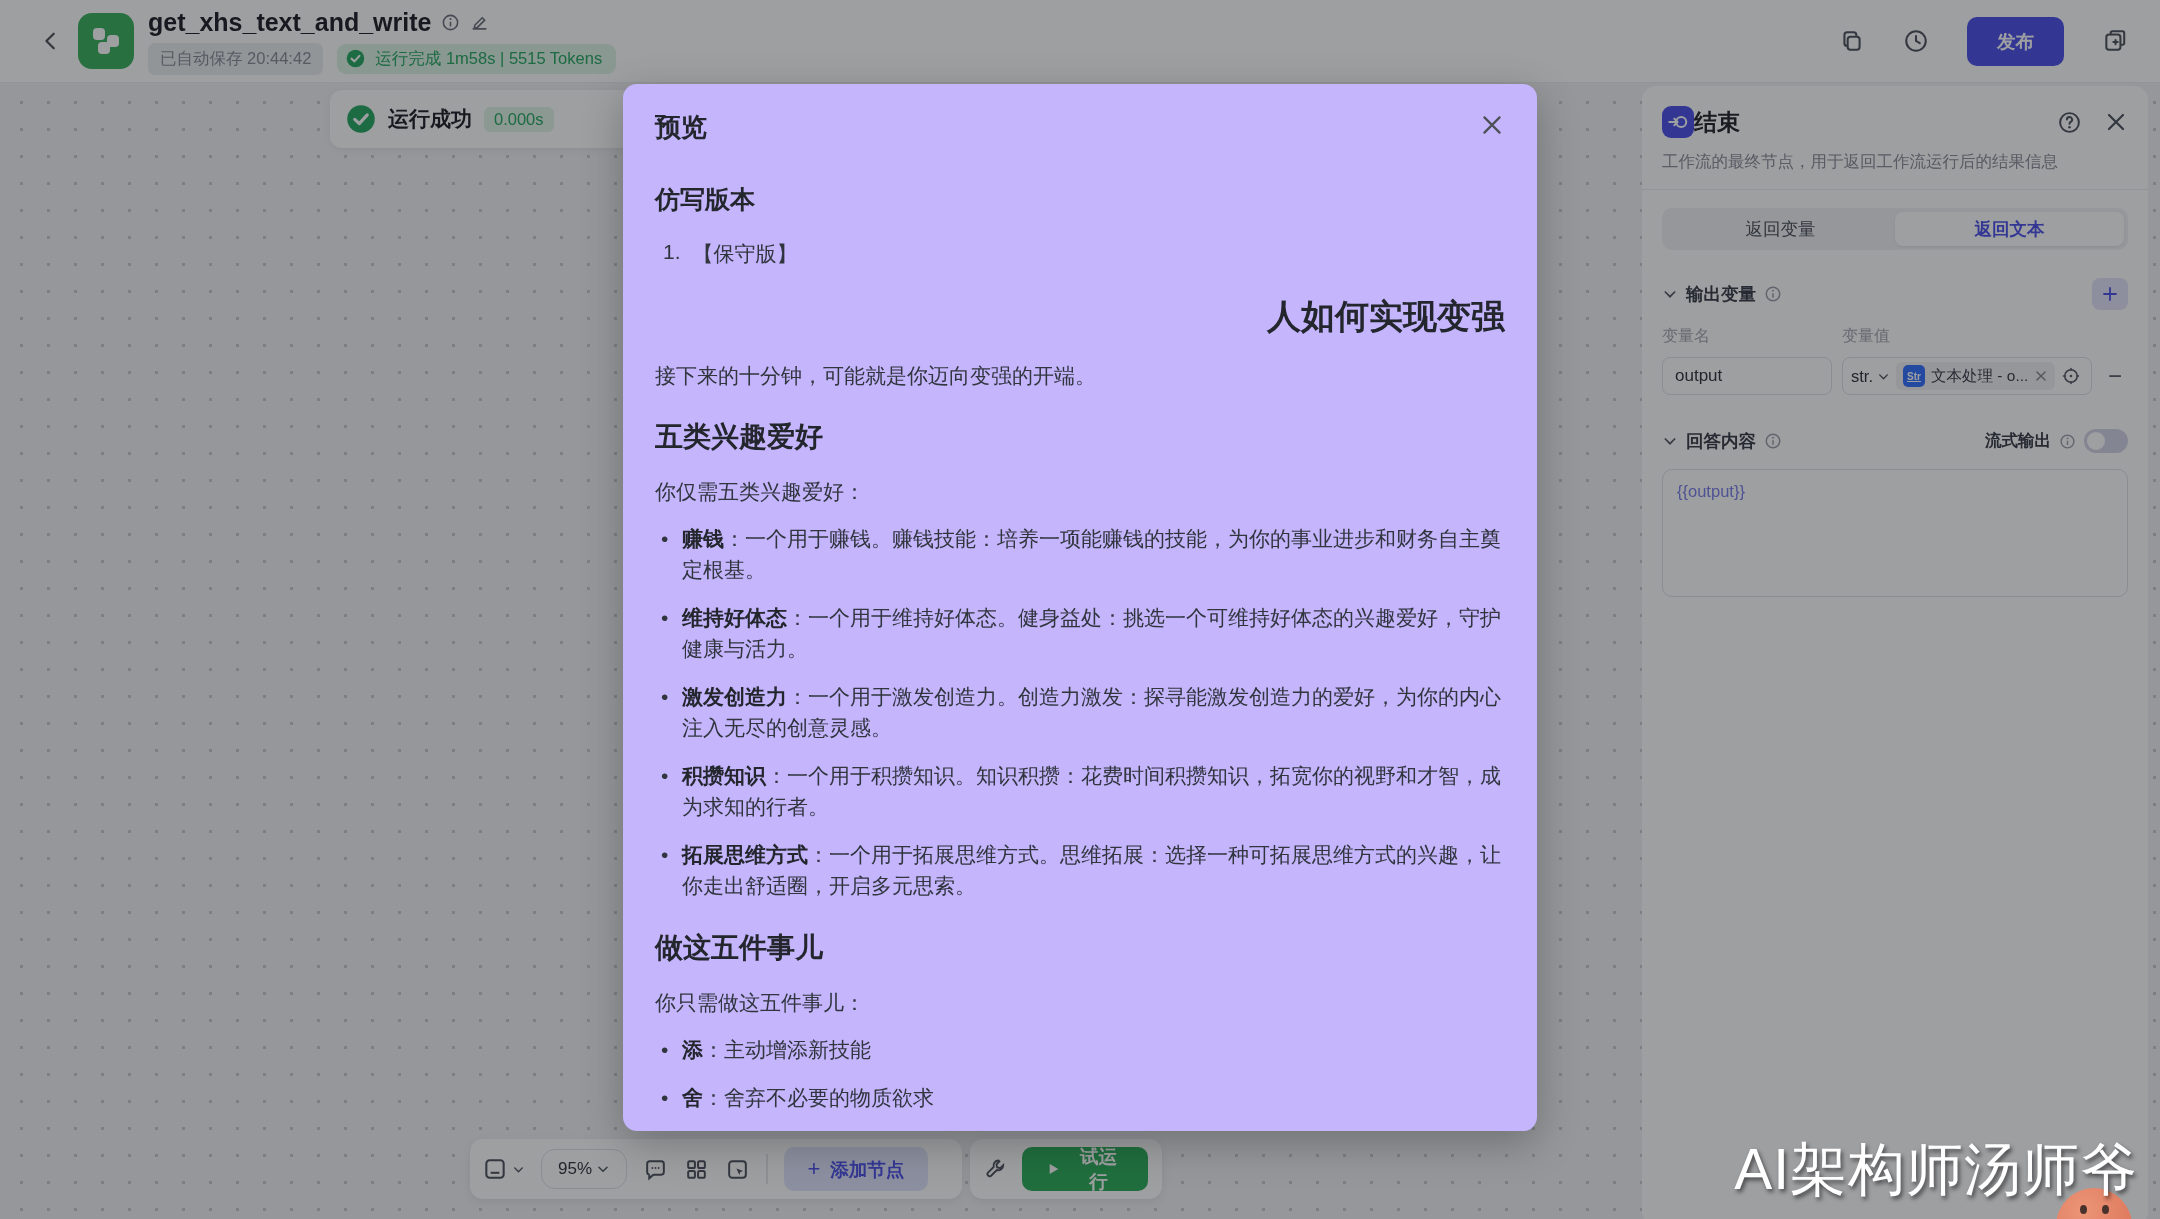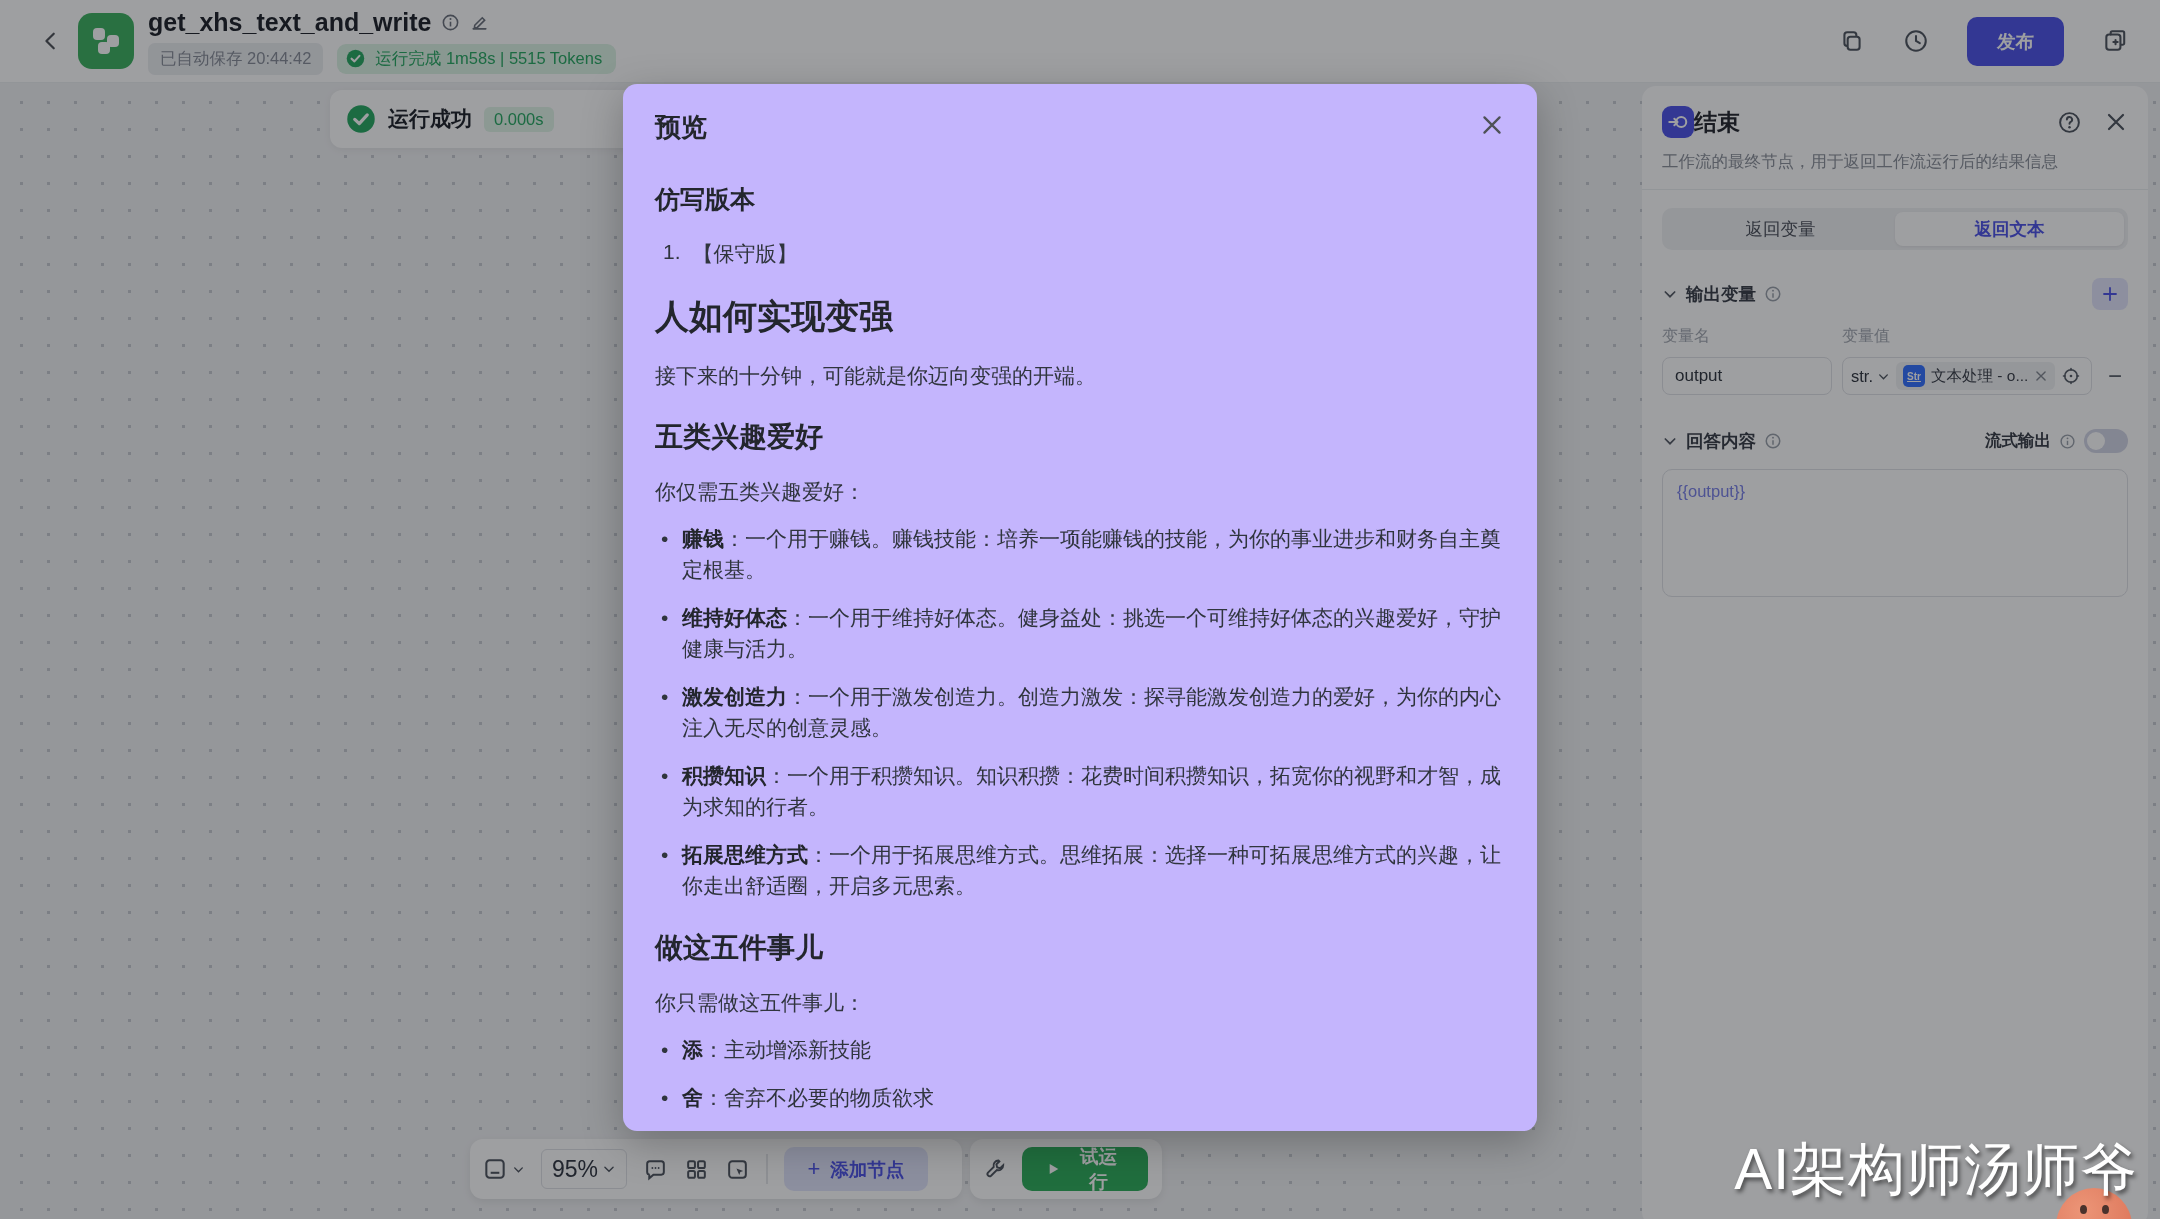--- a/index.html
+++ b/index.html
@@ -61,22 +61,22 @@
   .toolbar-pill {
     position:absolute; top:1056px; height:60px; background:#ffffff; border-radius:13px;
     display:flex; align-items:center; box-shadow:0 3px 10px rgba(0,0,0,0.08);
   }
   .pill-left { left:470px; width:492px; padding:0 12px; gap:16px; }
   .pill-right { left:970px; width:192px; padding:0 14px; gap:14px; }
   .tool-icon { color:#4e545e; cursor:pointer; flex:0 0 auto; }
   .frame-group { display:flex; align-items:center; gap:4px; cursor:pointer; }
   .zoom-select {
     display:flex; align-items:center; justify-content:space-between; cursor:pointer;
-    width:86px; height:40px; border:1.5px solid #dfe1e6; border-radius:6px; padding:0 10px;
-    font-size:23px; color:#303540;
+    width:86px; height:40px; border:1.5px solid #dfe1e6; border-radius:14px; padding:0 16px;
+    font-size:17px; color:#303540;
   }
   .v-div { width:1.5px; height:30px; background:#e5e7ea; }
   .add-node-btn {
     display:flex; align-items:center; gap:10px; background:#e2e4fc; color:#4d53e8;
     border:none; border-radius:10px; height:44px; padding:0 24px; font-size:18.5px; font-weight:600; cursor:pointer;
   }
   .run-btn {
     display:flex; align-items:center; gap:12px; background:#2ead5b; color:#fff;
     border:none; border-radius:10px; height:44px; padding:0 24px; font-size:18.5px; font-weight:600; cursor:pointer;
   }
@@ -135,21 +135,21 @@
   .modal {
     position:absolute; left:623px; top:84px; width:914px; height:1047px;
     background:#c4b5fd; border-radius:14px; z-index:20; padding:26px 32px;
     box-shadow:0 12px 40px rgba(0,0,0,0.25); overflow:hidden;
   }
   .modal-head { display:flex; align-items:flex-start; }
   .modal-title { font-size:26px; font-weight:700; color:#23262d; }
   .modal-close { margin-left:auto; color:#4e5157; cursor:pointer; margin-top:2px; }
   .md-h3 { font-size:25px; font-weight:800; color:#23262d; margin-top:38px; }
   .md-ol { margin-top:24px; display:flex; gap:12px; font-size:21px; color:#30353e; padding-left:8px; }
-  .md-h1 { font-size:34px; font-weight:800; color:#23262d; margin-top:26px; }
+  .md-h1 { font-size:34px; font-weight:800; color:#23262d; margin-top:26px;text-align:right; }
   .md-p  { font-size:21px; color:#30353e; margin-top:22px; }
   .md-h2 { font-size:28px; font-weight:800; color:#23262d; margin-top:28px; }
   ul.md-ul { list-style:none; margin:6px 0 0 0; padding:0; }
   ul.md-ul li { position:relative; padding-left:27px; margin-top:17px; font-size:21px; line-height:31px; color:#30353e; }
   ul.md-ul li::before { content:"•"; position:absolute; left:6px; top:0; color:#30353e; }
   ul.md-ul li strong { font-weight:800; color:#23262d; }
 
   
   .watermark {
     position:absolute; right:22px; bottom:10px; z-index:30;

